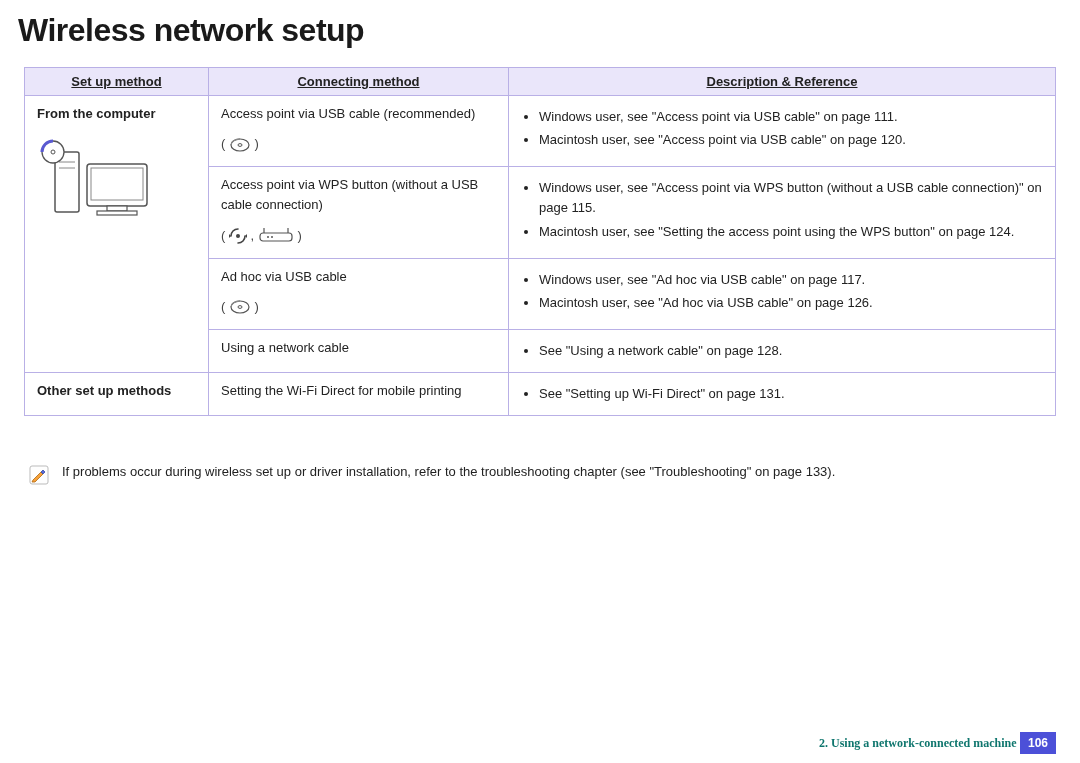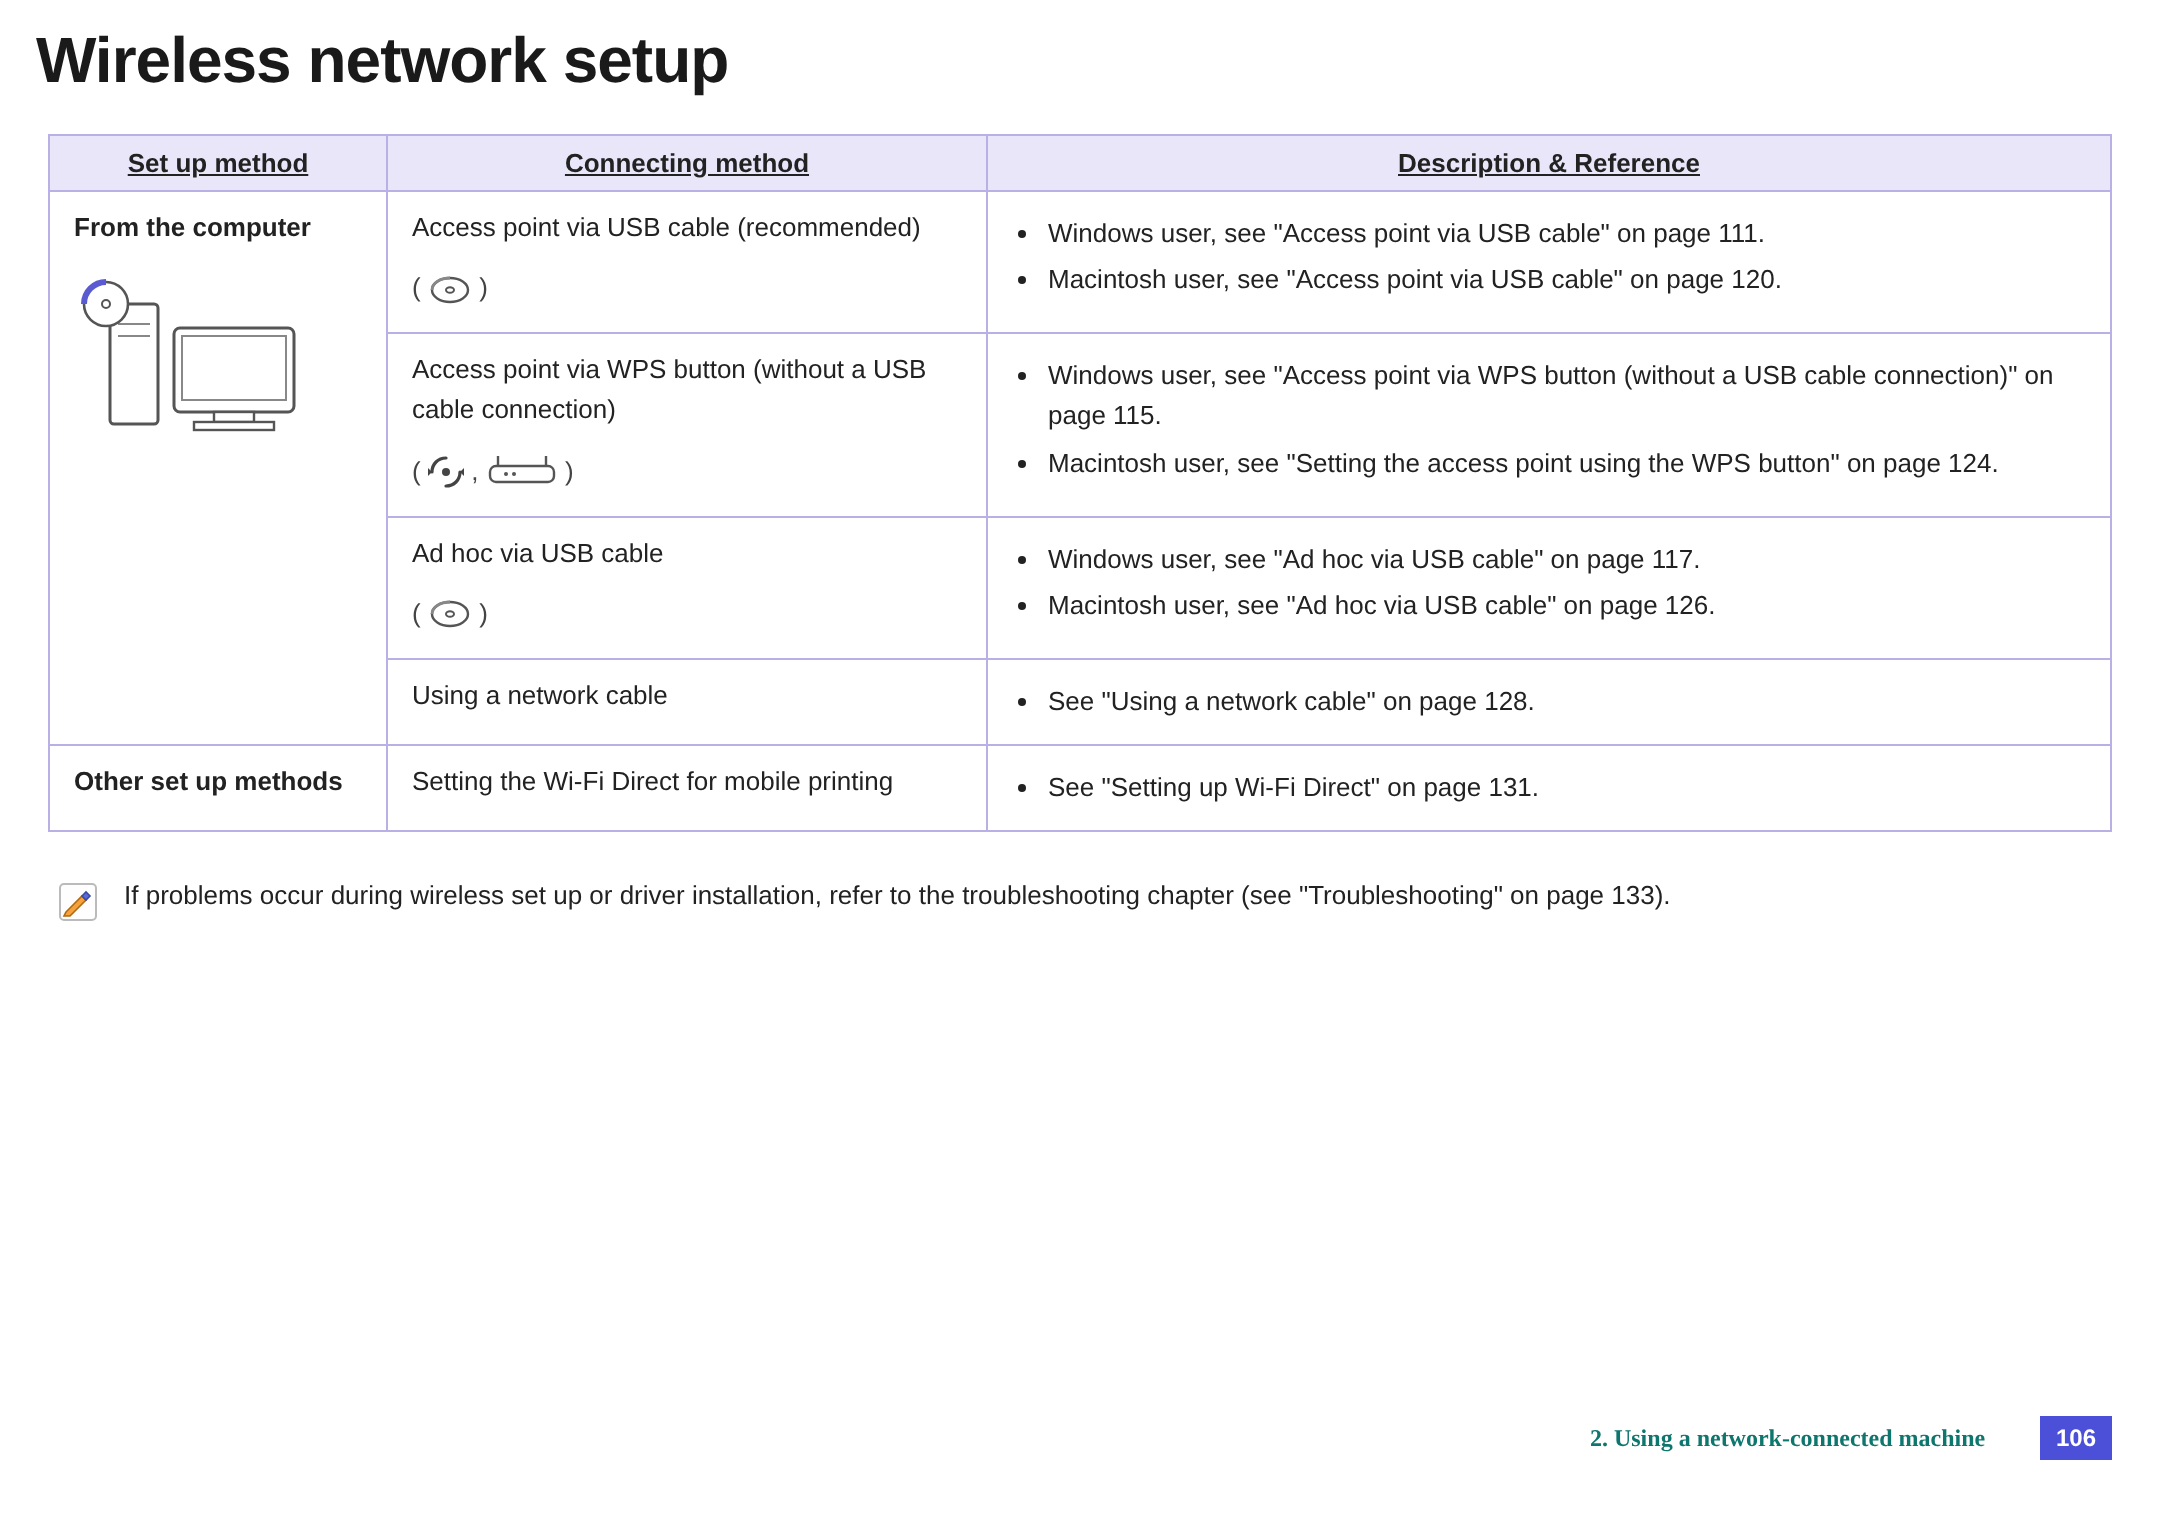--- a/index.html
+++ b/index.html
@@ -62,21 +62,21 @@
     margin: 0;
     padding-left: 18px;
   }
   ul.refs li {
     margin: 3px 0;
   }
   .note-box {
     display: flex;
     align-items: flex-start;
     gap: 12px;
-    margin-top: 16px;
+    margin-top: 40px;
     padding: 6px 4px;
   }
   .note-icon-wrap {
     width: 22px; height: 22px;
     flex: 0 0 auto;
     margin-top: 2px;
   }
   .footer {
     position: relative;
     margin-top: 240px;
@@ -88,21 +88,21 @@
     color: #0f766e;
     font-weight: 700;
     font-family: Liberation Serif, serif;
   }
   .footer-page {
     display: inline-block;
     background: #4c50d8;
     color: #fff;
     font-weight: 700;
     padding: 4px 8px;
-    margin-left: 24px;
+    margin-left: 0;
     min-width: 28px;
     text-align: center;
   }
   .cd-svg, .wps-svg, .router-svg { vertical-align: middle; }
 </style>
 </head>
 <body>
 
 <h1 class="page-title">Wireless network setup</h1>
 
@@ -112,21 +112,21 @@
     <thead>
       <tr>
         <th>Set up method</th>
         <th>Connecting method</th>
         <th>Description &amp; Reference</th>
       </tr>
     </thead>
     <tbody>
 
       <tr>
-        <td rowspan="4" class="rowhead" style="width:169px;">
+        <td rowspan="4" class="rowhead" style="width:184px;">
           <div>From the computer</div>
           <div class="computer-illustration">
             <svg viewBox="0 0 120 100" width="120" height="100">
 
               <rect x="50" y="28" width="60" height="42" rx="3" ry="3" fill="#fff" stroke="#555" stroke-width="1.5"></rect>
               <rect x="54" y="32" width="52" height="32" fill="#fff" stroke="#888" stroke-width="1"></rect>
               <rect x="70" y="70" width="20" height="5" fill="#fff" stroke="#555" stroke-width="1.2"></rect>
               <rect x="60" y="75" width="40" height="4" fill="#fff" stroke="#555" stroke-width="1.2"></rect>
 
               <rect x="18" y="16" width="24" height="60" rx="2" fill="#fff" stroke="#555" stroke-width="1.5"></rect>

